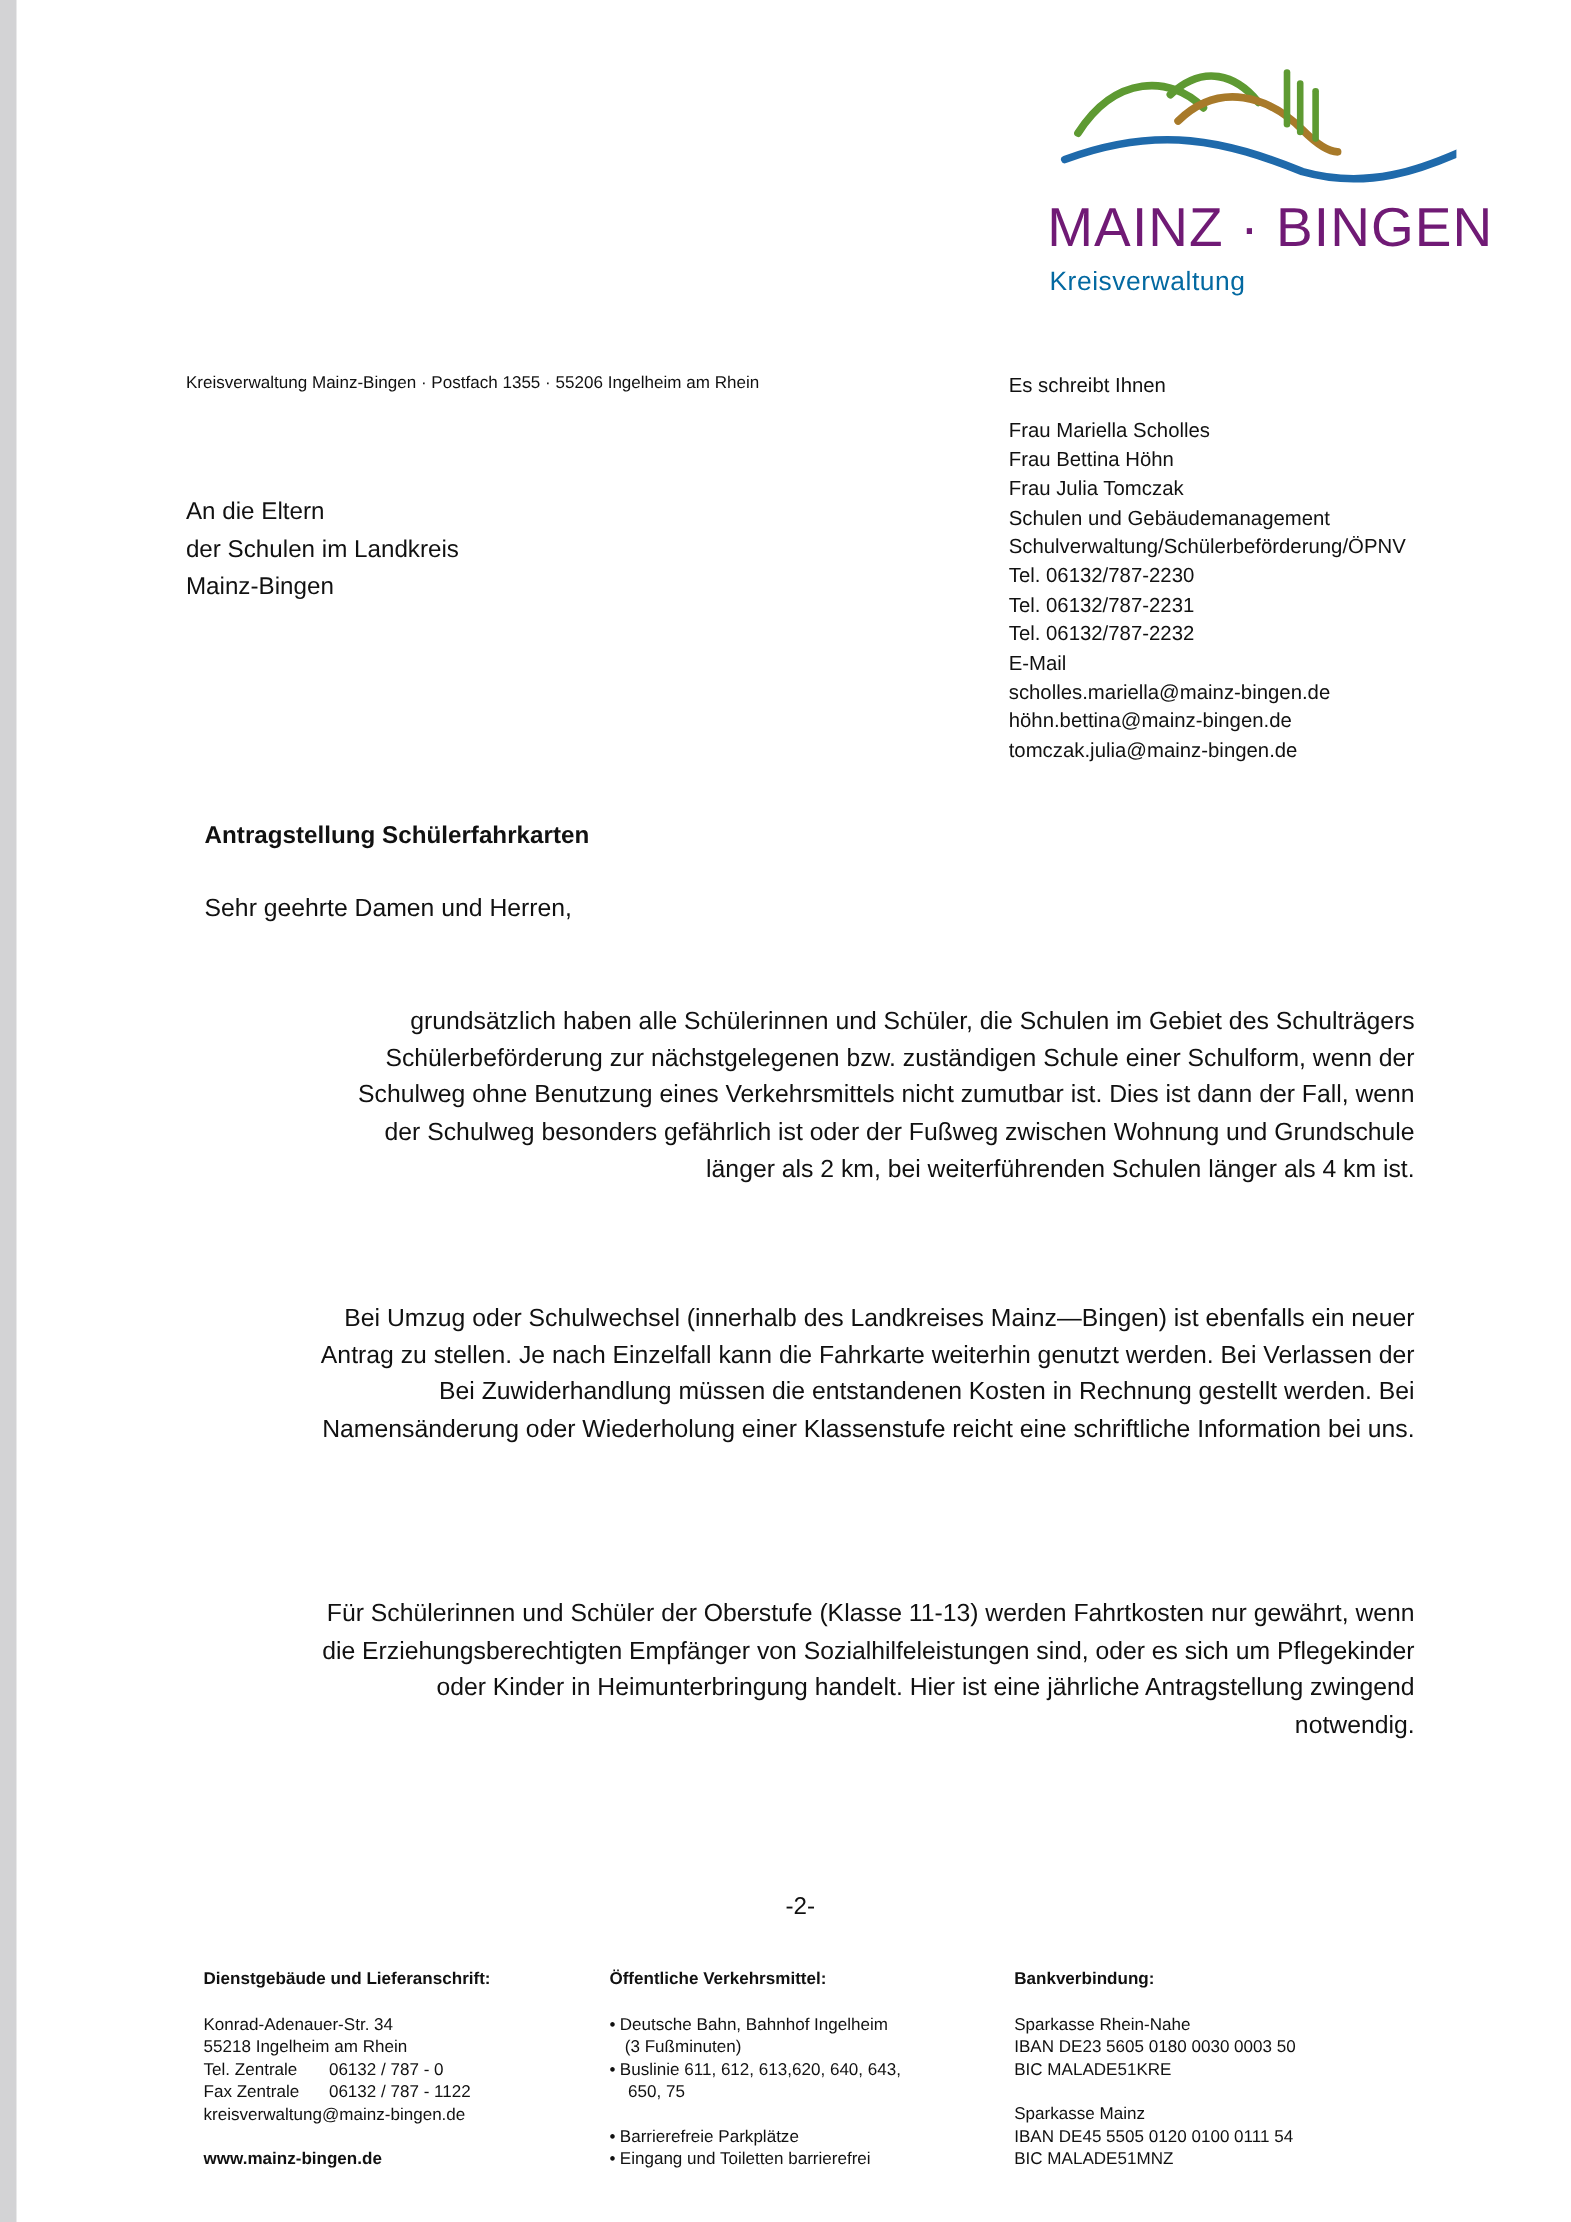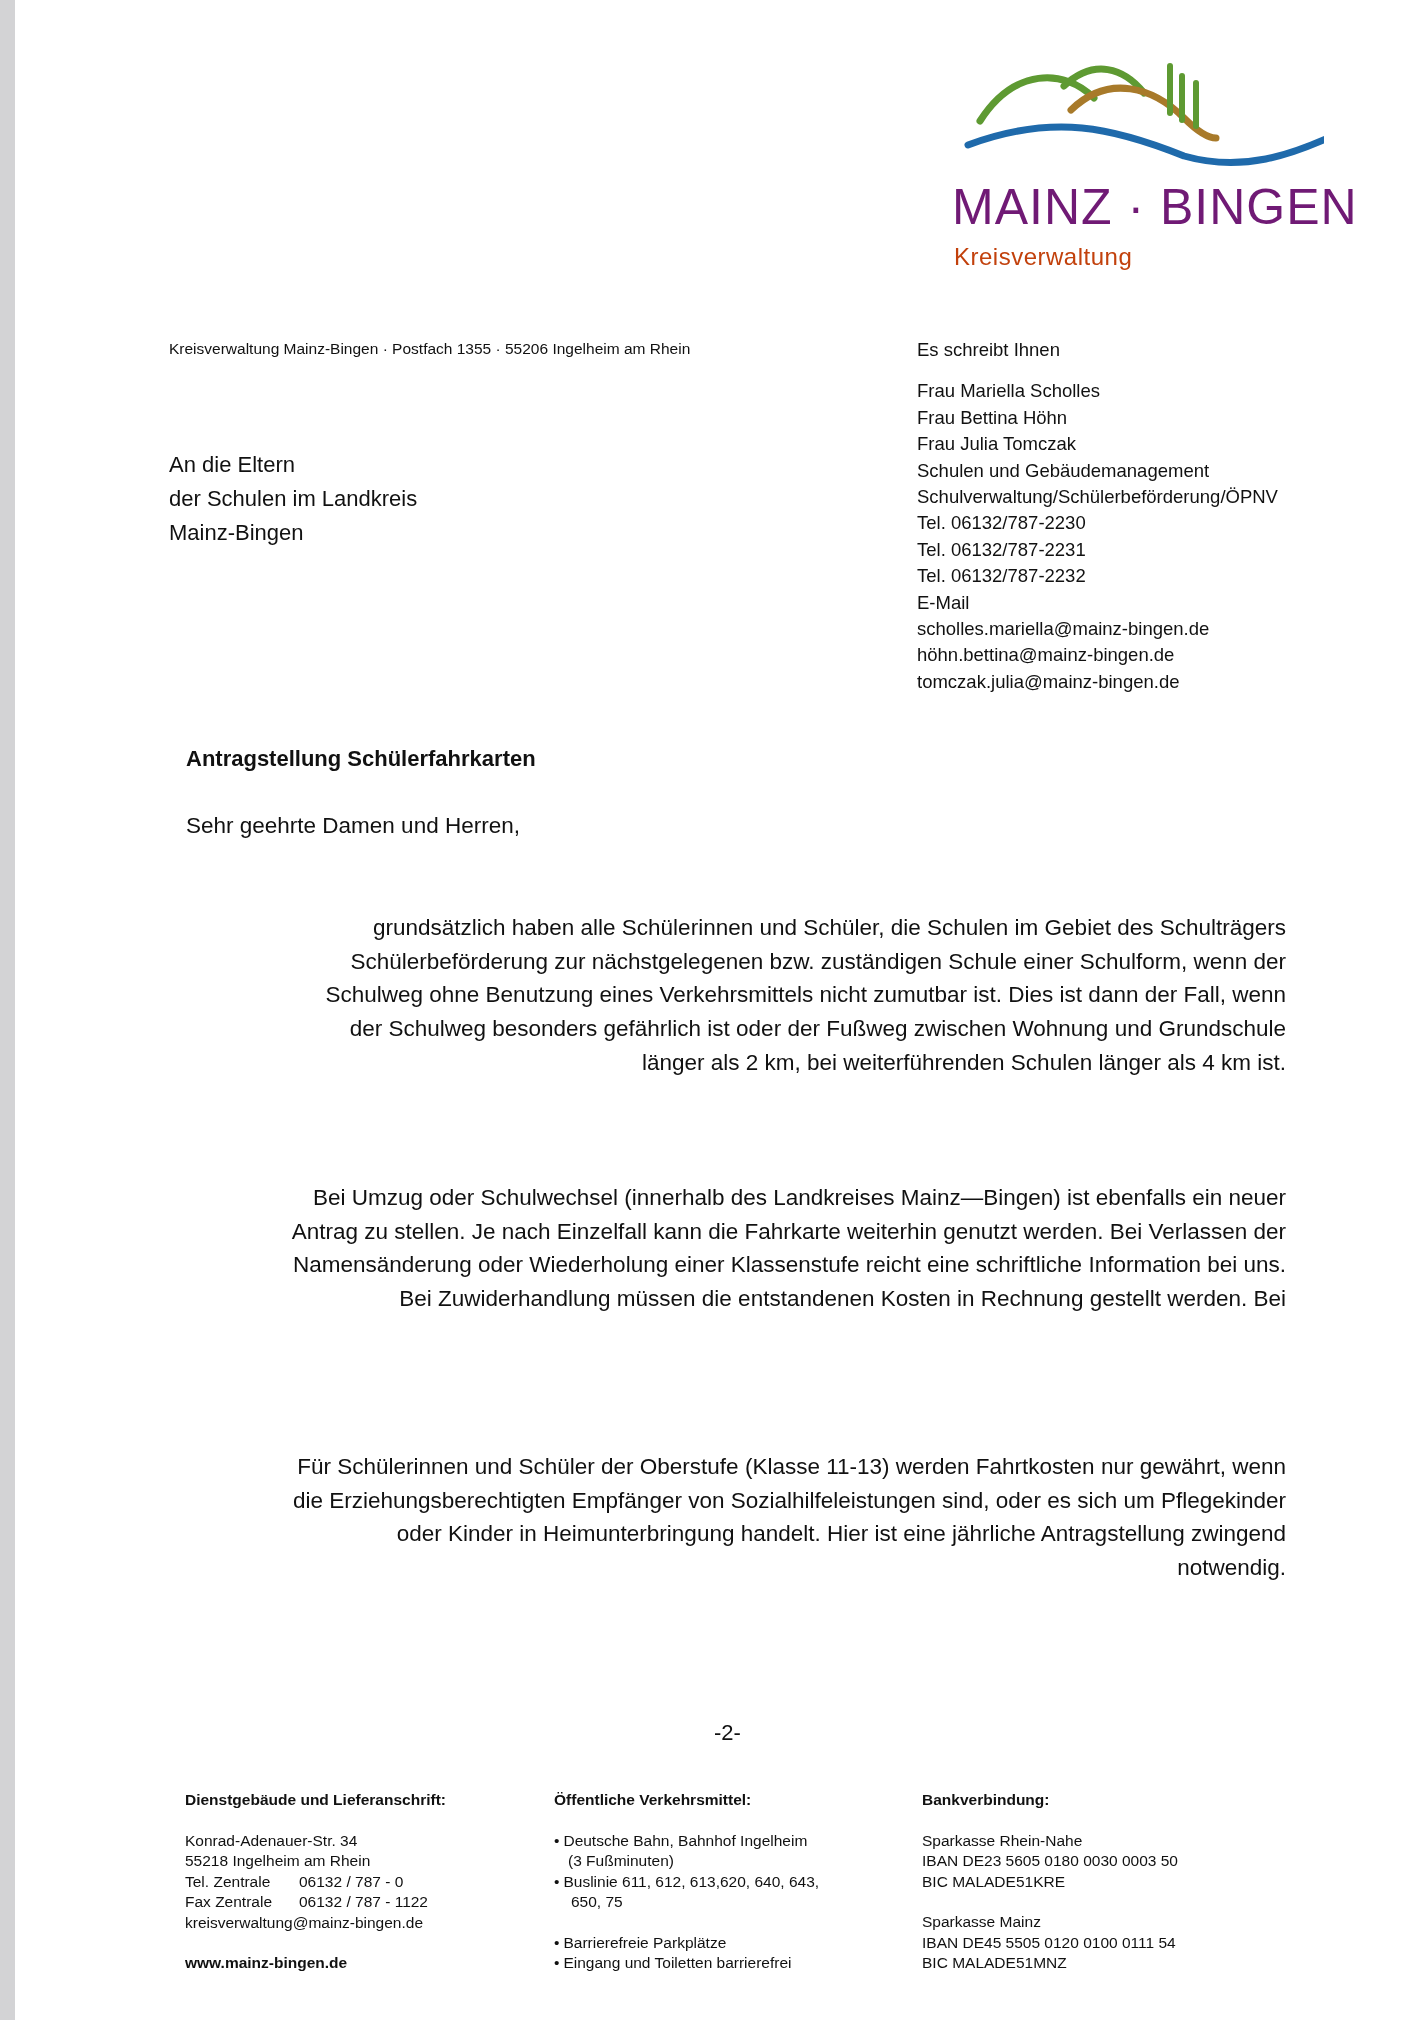--- a/index.html
+++ b/index.html
@@ -5,21 +5,21 @@
   html, body { margin: 0; padding: 0; }
   body {
     width: 1428px; height: 2020px; position: relative; overflow: hidden;
     background: #ffffff; color: #111;
     font-family: "Liberation Sans", "DejaVu Sans", sans-serif;
   }
   .gutter { position: absolute; left: 0; top: 0; width: 15px; height: 2020px; background: #d3d3d5; }
   .logo { position: absolute; left: 944px; top: 58px; width: 380px; height: 230px; }
   .logo svg { position: absolute; left: 0; top: 0; }
   .logo-title { position: absolute; left: 8px; top: 120px; font-size: 50px; letter-spacing: 1px; color: #701a75; font-weight: normal; white-space: nowrap; }
-  .logo-sub { position: absolute; left: 10px; top: 185px; font-size: 24px; color: #c2410c; letter-spacing: 0.5px; white-space: nowrap; }
+  .logo-sub { position: absolute; left: 10px; top: 185px; font-size: 24px; color: #0369a1; letter-spacing: 0.5px; white-space: nowrap; }
 
   .sender-line { position: absolute; left: 169px; top: 340px; font-size: 15.5px; white-space: nowrap; }
   .recipient { position: absolute; left: 169px; top: 448px; font-size: 22px; line-height: 34px; }
   .contact { position: absolute; left: 917px; top: 337px; font-size: 18.5px; line-height: 26.4px; white-space: nowrap; }
   .contact .intro { margin-bottom: 15px; }
 
   .subject { position: absolute; left: 186px; top: 746px; font-size: 22px; font-weight: bold; white-space: nowrap; }
   .salutation { position: absolute; left: 186px; top: 813px; font-size: 22.5px; white-space: nowrap; }
   .para { position: absolute; left: 186px; width: 1100px; font-size: 22.5px; line-height: 33.7px; text-align: right; }
   .para div { white-space: nowrap; }
@@ -91,22 +91,22 @@
   <div>grundsätzlich haben alle Schülerinnen und Schüler, die Schulen im Gebiet des Schulträgers</div>
   <div>Schülerbeförderung zur nächstgelegenen bzw. zuständigen Schule einer Schulform, wenn der</div>
   <div>Schulweg ohne Benutzung eines Verkehrsmittels nicht zumutbar ist. Dies ist dann der Fall, wenn</div>
   <div>der Schulweg besonders gefährlich ist oder der Fußweg zwischen Wohnung und Grundschule</div>
   <div>länger als 2 km, bei weiterführenden Schulen länger als 4 km ist.</div>
 </div>
 
 <div class="para p2">
   <div>Bei Umzug oder Schulwechsel (innerhalb des Landkreises Mainz—Bingen) ist ebenfalls ein neuer</div>
   <div>Antrag zu stellen. Je nach Einzelfall kann die Fahrkarte weiterhin genutzt werden. Bei Verlassen der</div>
+  <div>Bei Zuwiderhandlung müssen die entstandenen Kosten in Rechnung gestellt werden. Bei</div>
   <div>Namensänderung oder Wiederholung einer Klassenstufe reicht eine schriftliche Information bei uns.</div>
-  <div>Bei Zuwiderhandlung müssen die entstandenen Kosten in Rechnung gestellt werden. Bei</div>
 </div>
 
 <div class="para p3">
   <div>Für Schülerinnen und Schüler der Oberstufe (Klasse 11-13) werden Fahrtkosten nur gewährt, wenn</div>
   <div>die Erziehungsberechtigten Empfänger von Sozialhilfeleistungen sind, oder es sich um Pflegekinder</div>
   <div>oder Kinder in Heimunterbringung handelt. Hier ist eine jährliche Antragstellung zwingend</div>
   <div>notwendig.</div>
 </div>
 
 <div class="pagenum">-2-</div>

